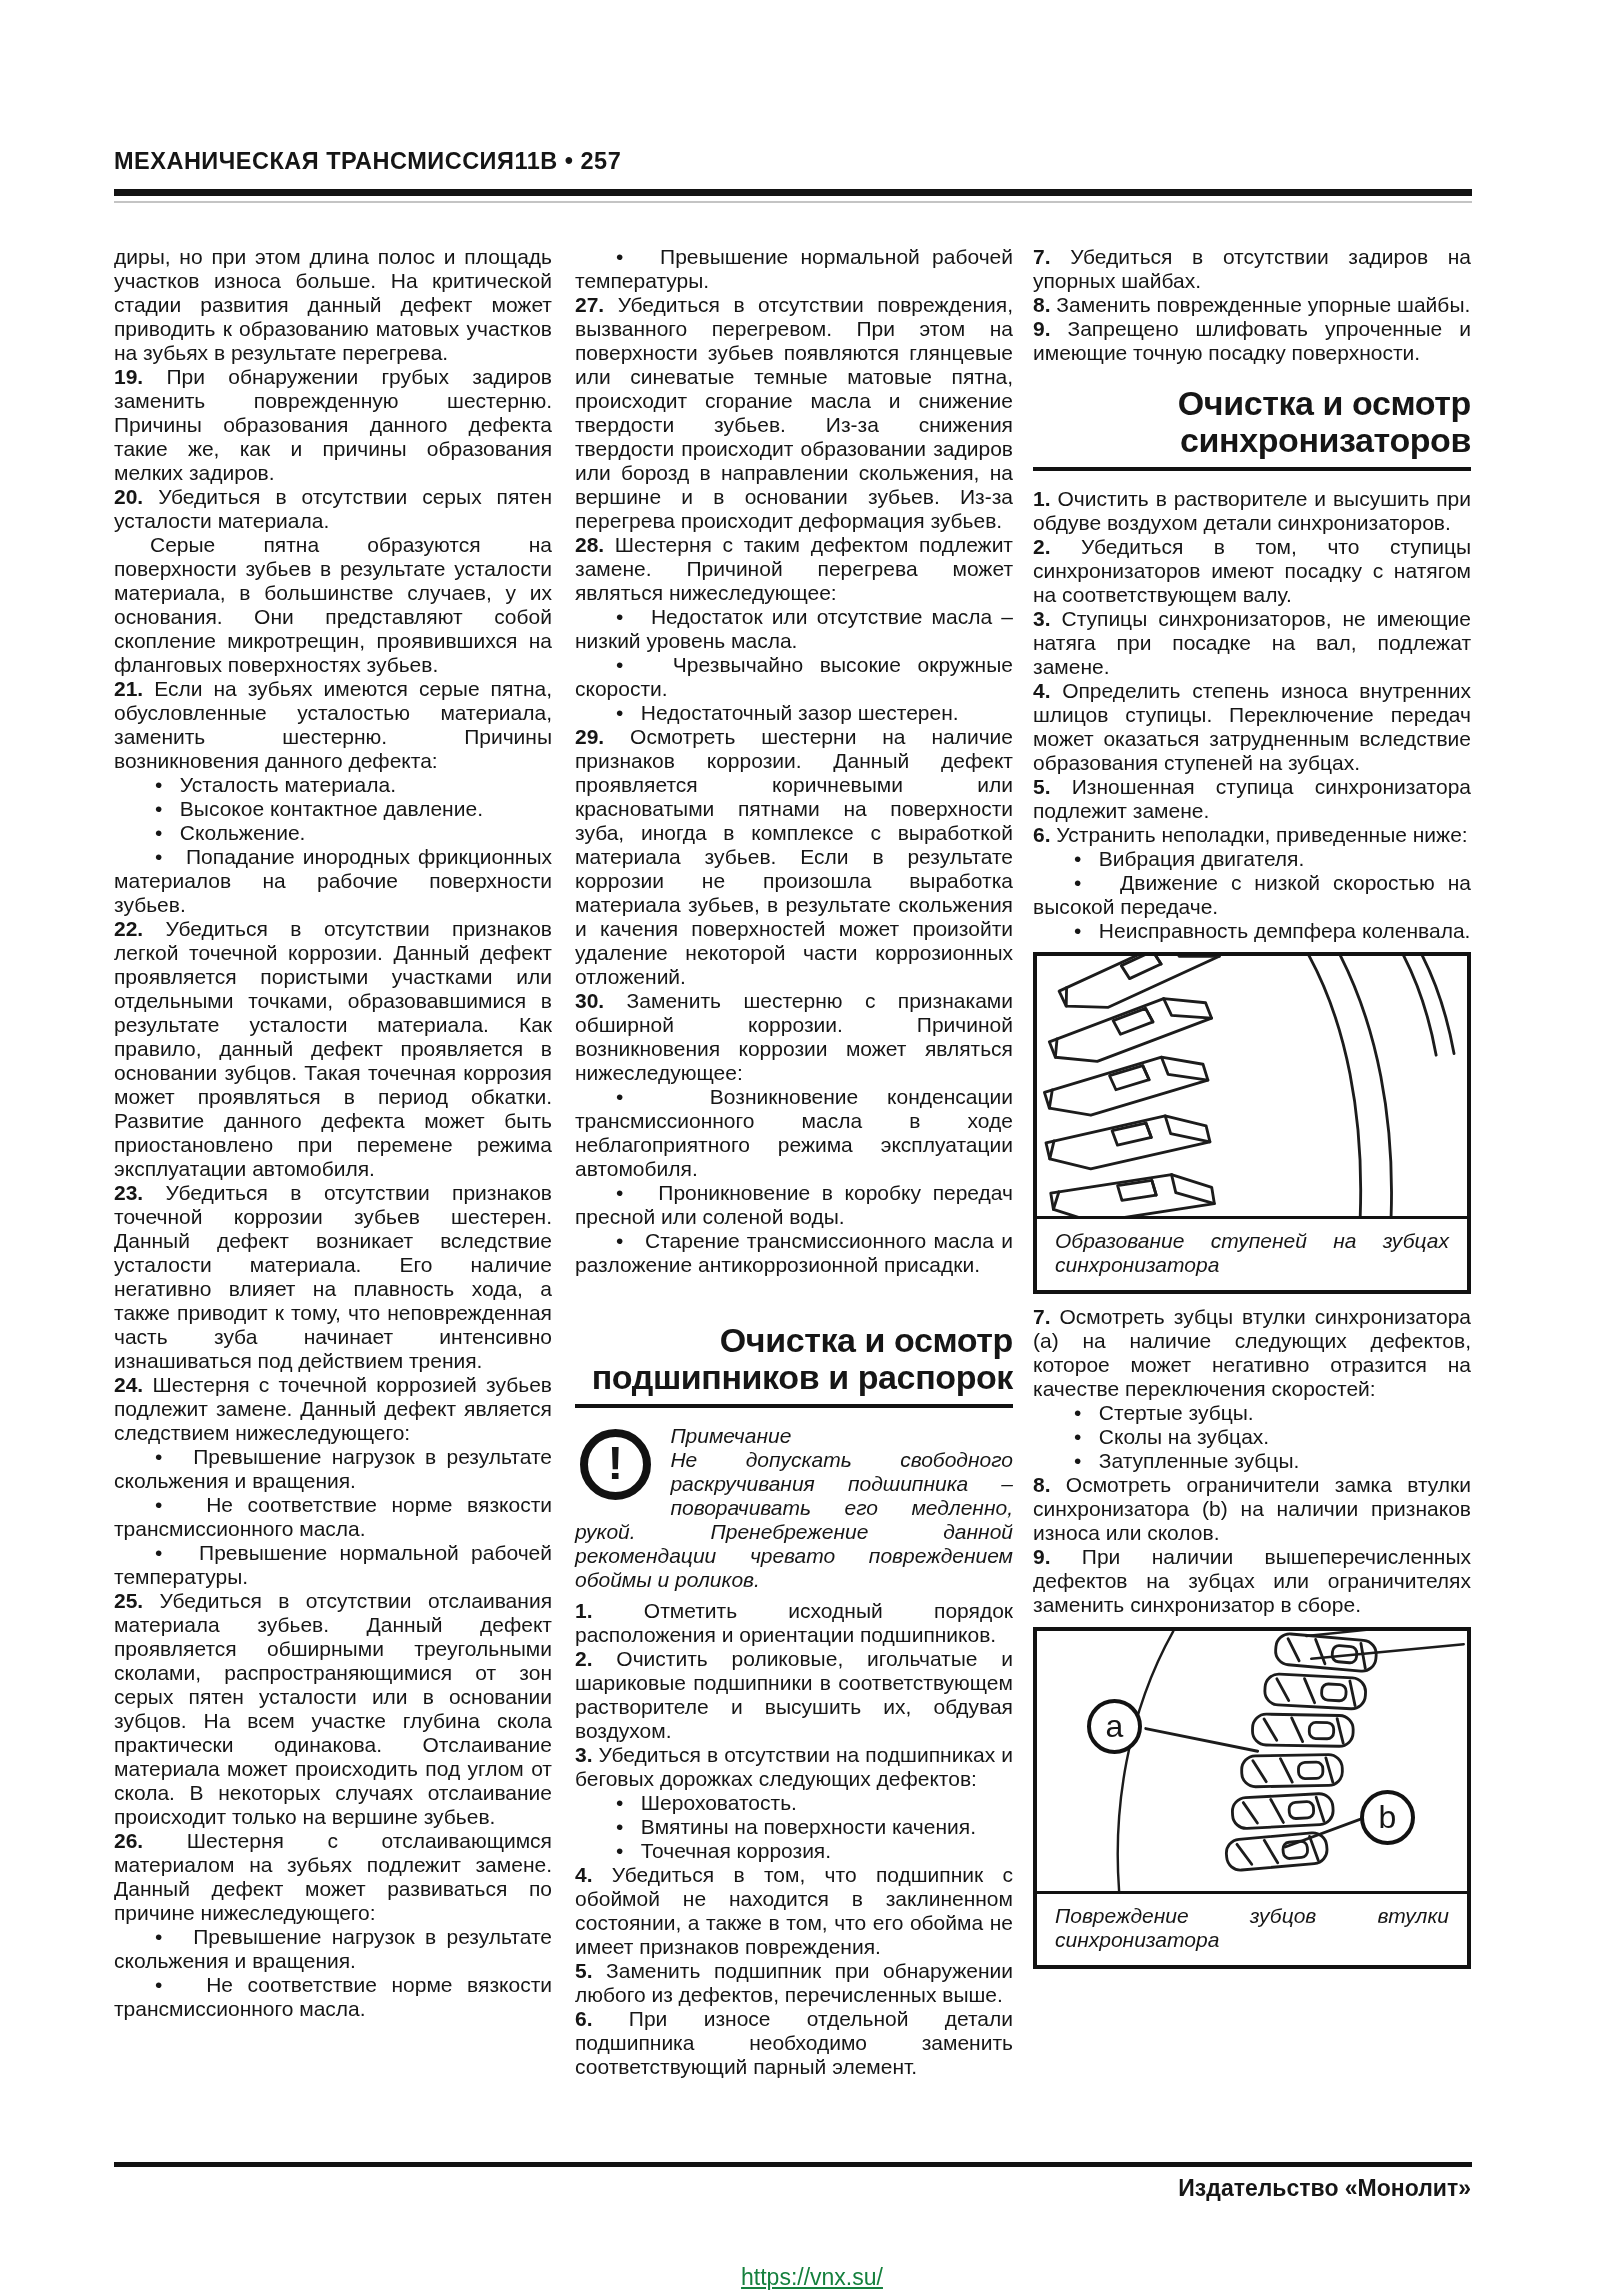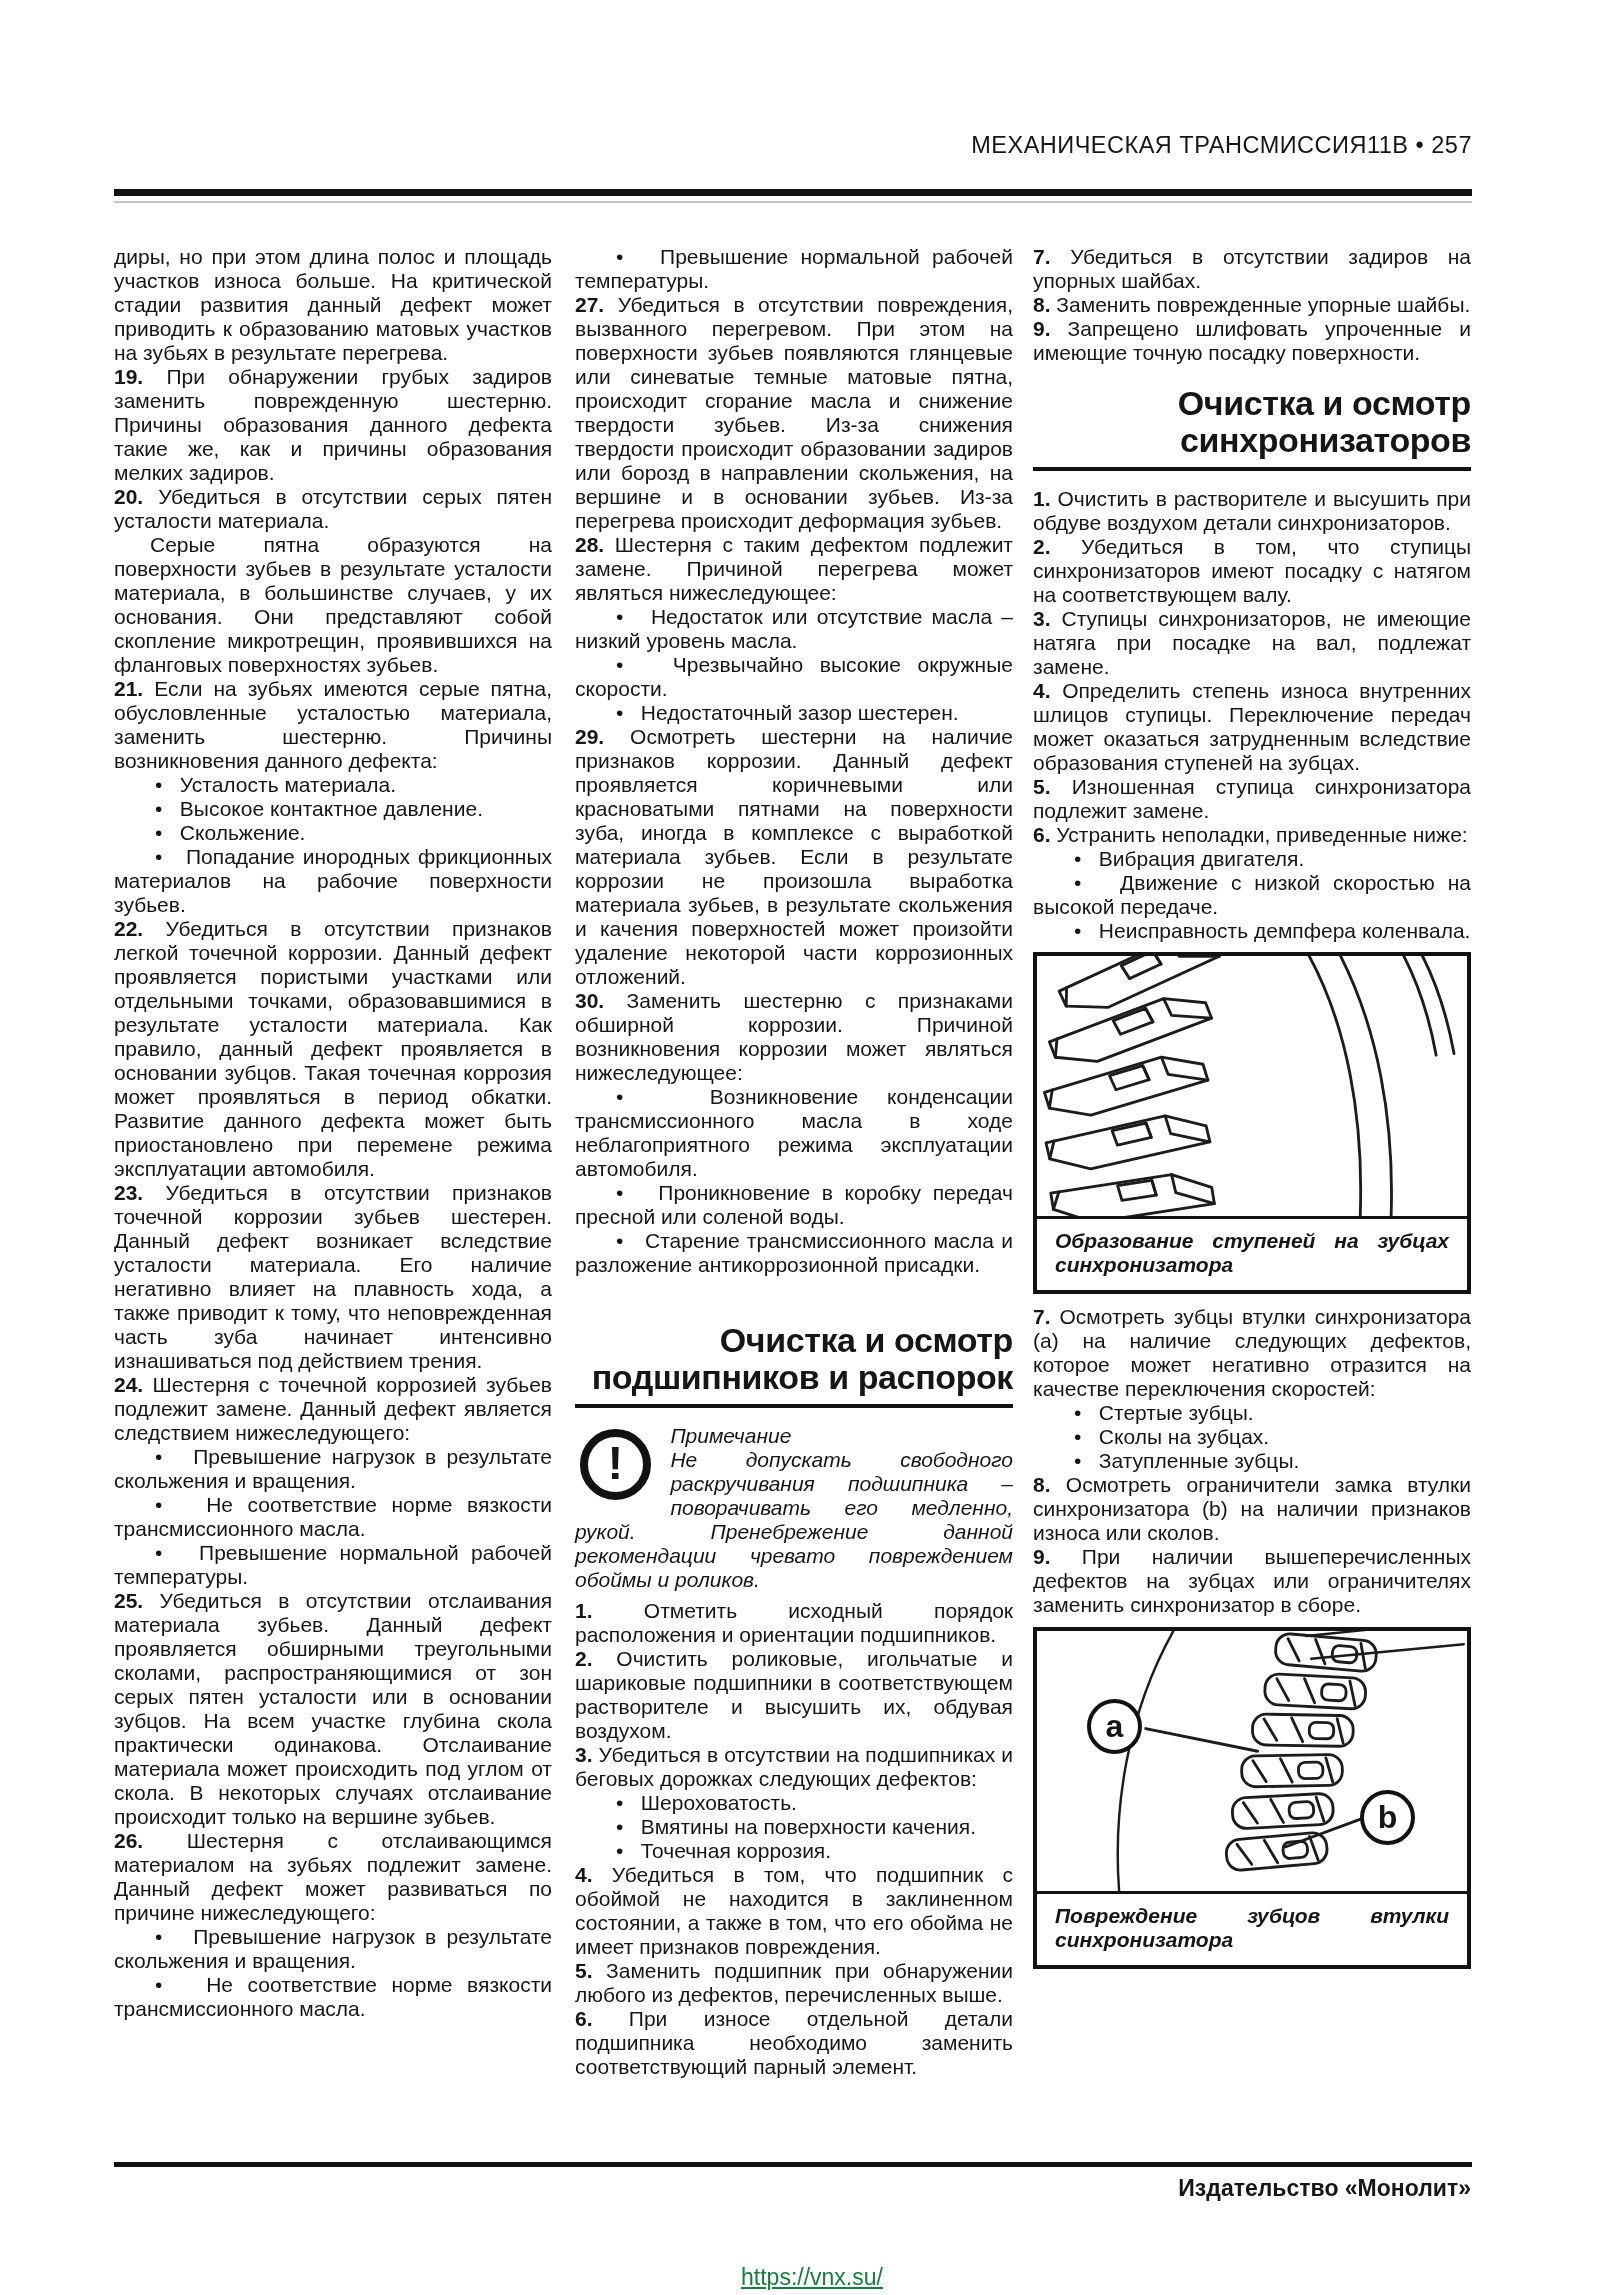--- a/index.html
+++ b/index.html
@@ -1,21 +1,21 @@
 <!DOCTYPE html>
 <html lang="ru" style="font-size:13px"><head>
 <meta charset="utf-8">
 <style>
   html,body{margin:0;padding:0;background:#ffffff;}
   body{width:1624px;height:2295px;position:relative;font-family:"Liberation Sans",sans-serif;color:#161616;}
   .page{position:absolute;inset:0;overflow:hidden;}
 
   
-  .hdr{position:absolute;top:132px;left:114px;width:1358px;display:flex;justify-content:flex-end;
-       font-weight:normal;font-size:23.5px;letter-spacing:0.5px;}
+  .hdr{position:absolute;top:148px;left:114px;width:1358px;display:flex;justify-content:flex-start;
+       font-weight:bold;font-size:23.5px;letter-spacing:0.5px;}
   .rule-top{position:absolute;left:114px;width:1358px;top:189px;height:6.5px;background:#121212;}
   .rule-top2{position:absolute;left:114px;width:1358px;top:201px;height:1.6px;background:#c4c4c4;}
   .rule-bottom{position:absolute;left:114px;width:1358px;top:2162px;height:4.9px;background:#121212;}
 
   
   .col{position:absolute;top:245px;width:438px;text-align:justify;font-size:21px;line-height:24px;
        hyphens:auto;-webkit-hyphens:auto;overflow-wrap:break-word;}
   #col1{left:114px}#col2{left:575px}#col3{left:1033px}
   .para{margin:0;}
   .para b{font-weight:bold;}
@@ -30,21 +30,21 @@
   
   .note{margin:9.7px 0 6.5px;font-style:italic;}
   .note::after{content:"";display:block;clear:both;}
   .note-icon{float:left;box-sizing:border-box;width:71px;height:71px;border:8px solid #121212;border-radius:50%;
              margin:4.9px 19.5px 3.2px 4.9px;text-align:center;font-style:normal;font-weight:900;font-size:47px;line-height:52px;}
   .note-title{padding-left:23px;}
   .note-body{text-align:justify;}
 
   
   .figure{margin:9.7px 0 11.4px;border:4px solid #121212;}
-  figure.figure{margin-left:0;margin-right:0;font-weight:bold;}
+  figure.figure{margin-left:0;margin-right:0;}
   .fig-art{height:260px;position:relative;overflow:hidden;background:#fff;}
   .fig-art svg{position:absolute;left:0;top:0;}
   .fig-caption{border-top:3.2px solid #121212;font-style:italic;font-size:21px;line-height:24px;
                padding:9.7px 18px 13px;text-align:justify;}
   .callout{position:absolute;box-sizing:border-box;width:55px;height:55px;border:4px solid #121212;border-radius:50%;
            background:#fff;text-align:center;font-size:32px;line-height:47px;font-style:normal;}
   .callout-a{left:50px;top:68px;}
   .callout-b{left:323px;top:159px;}
 
   

